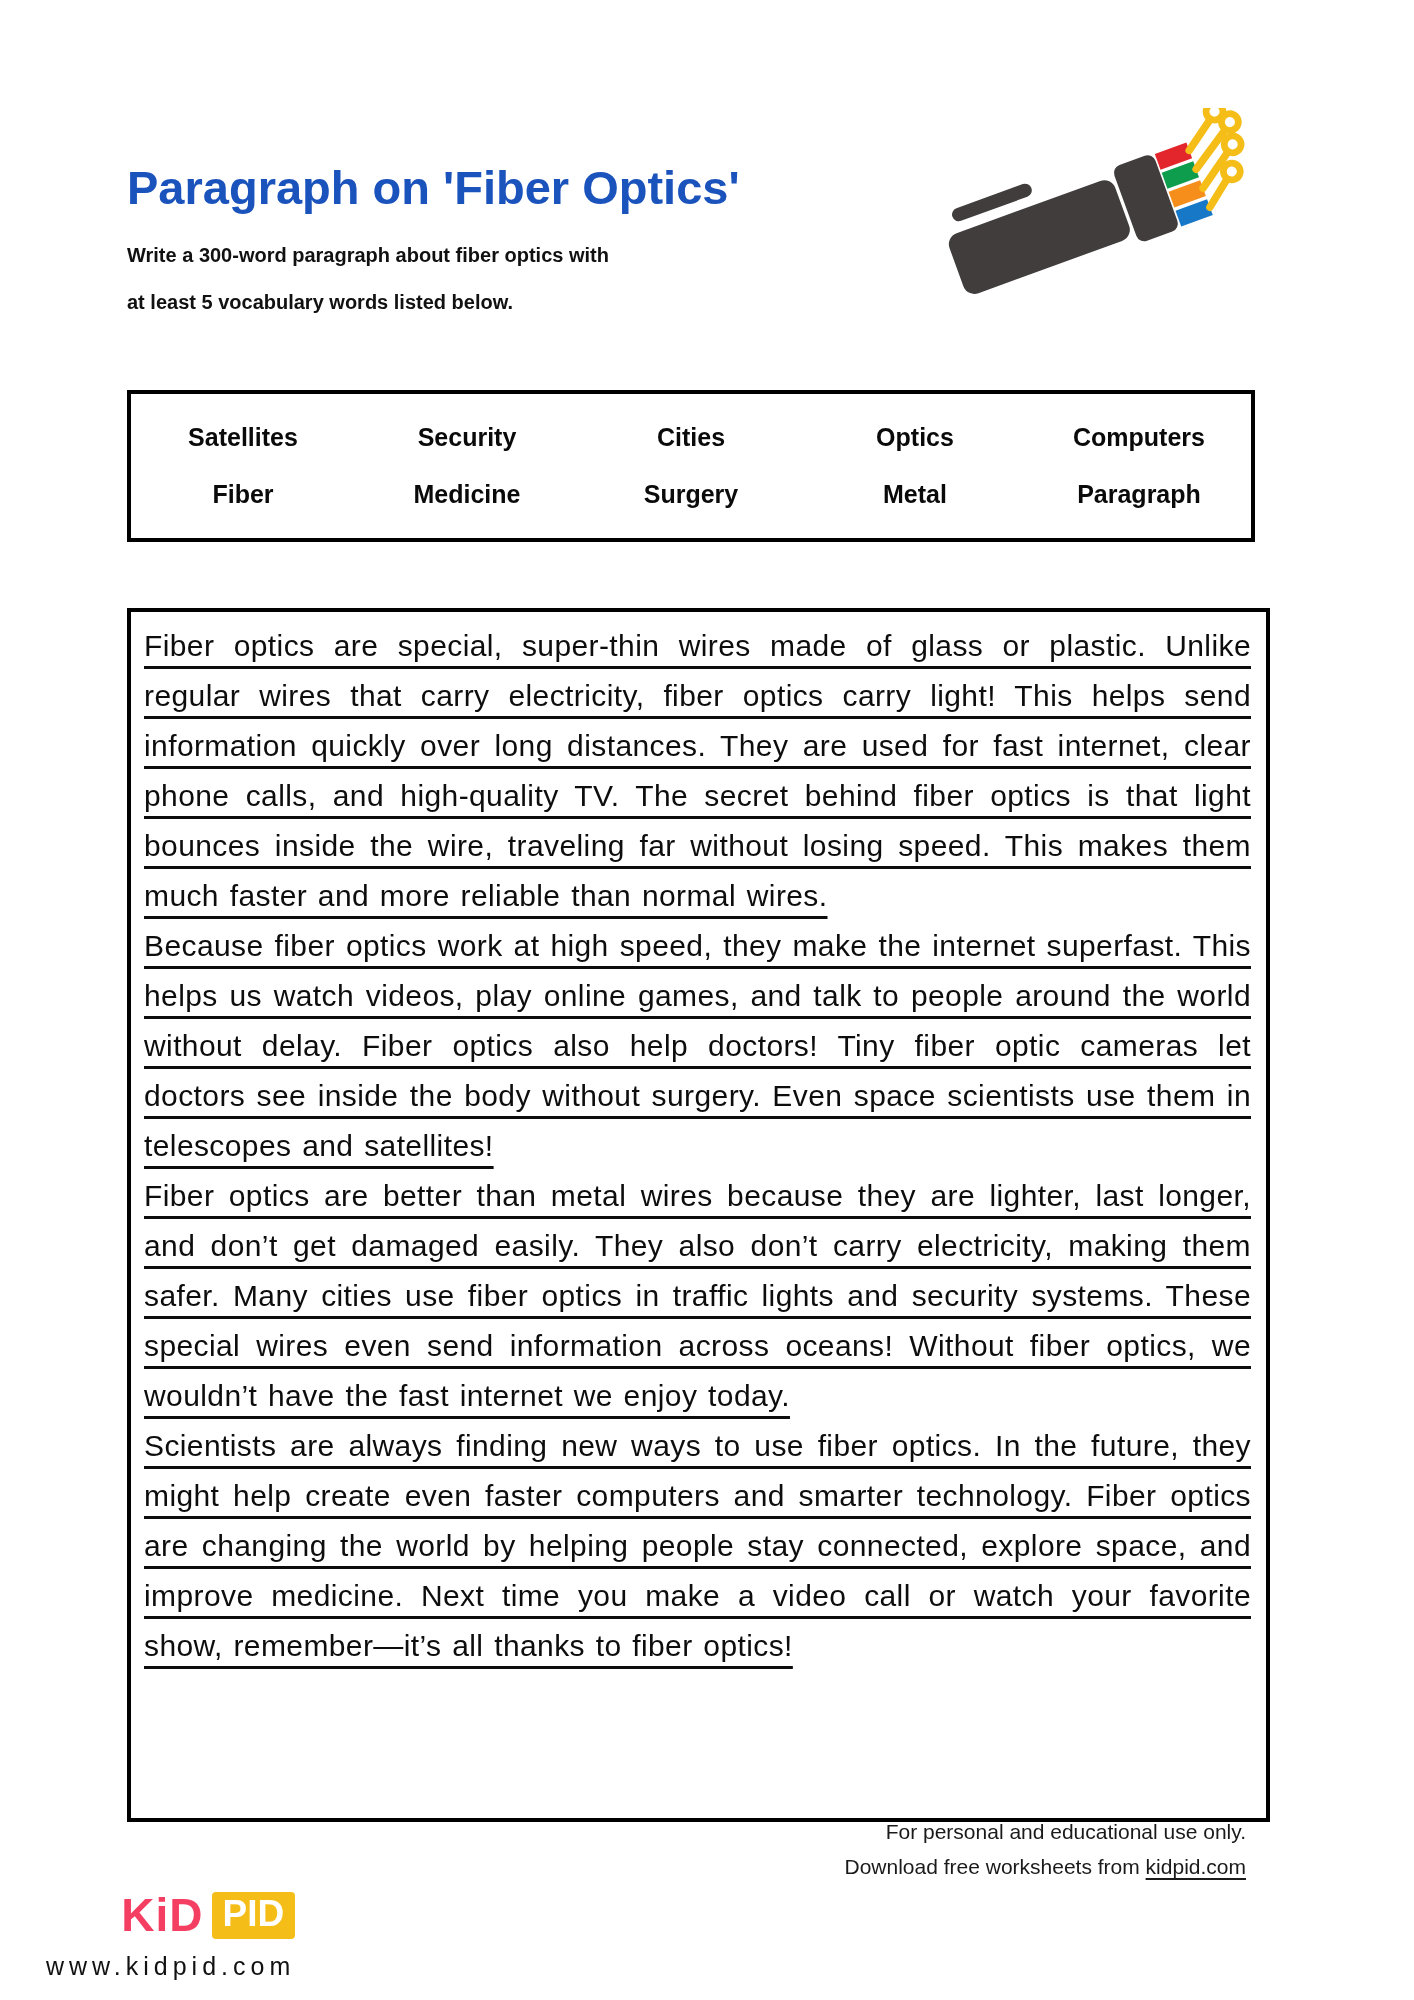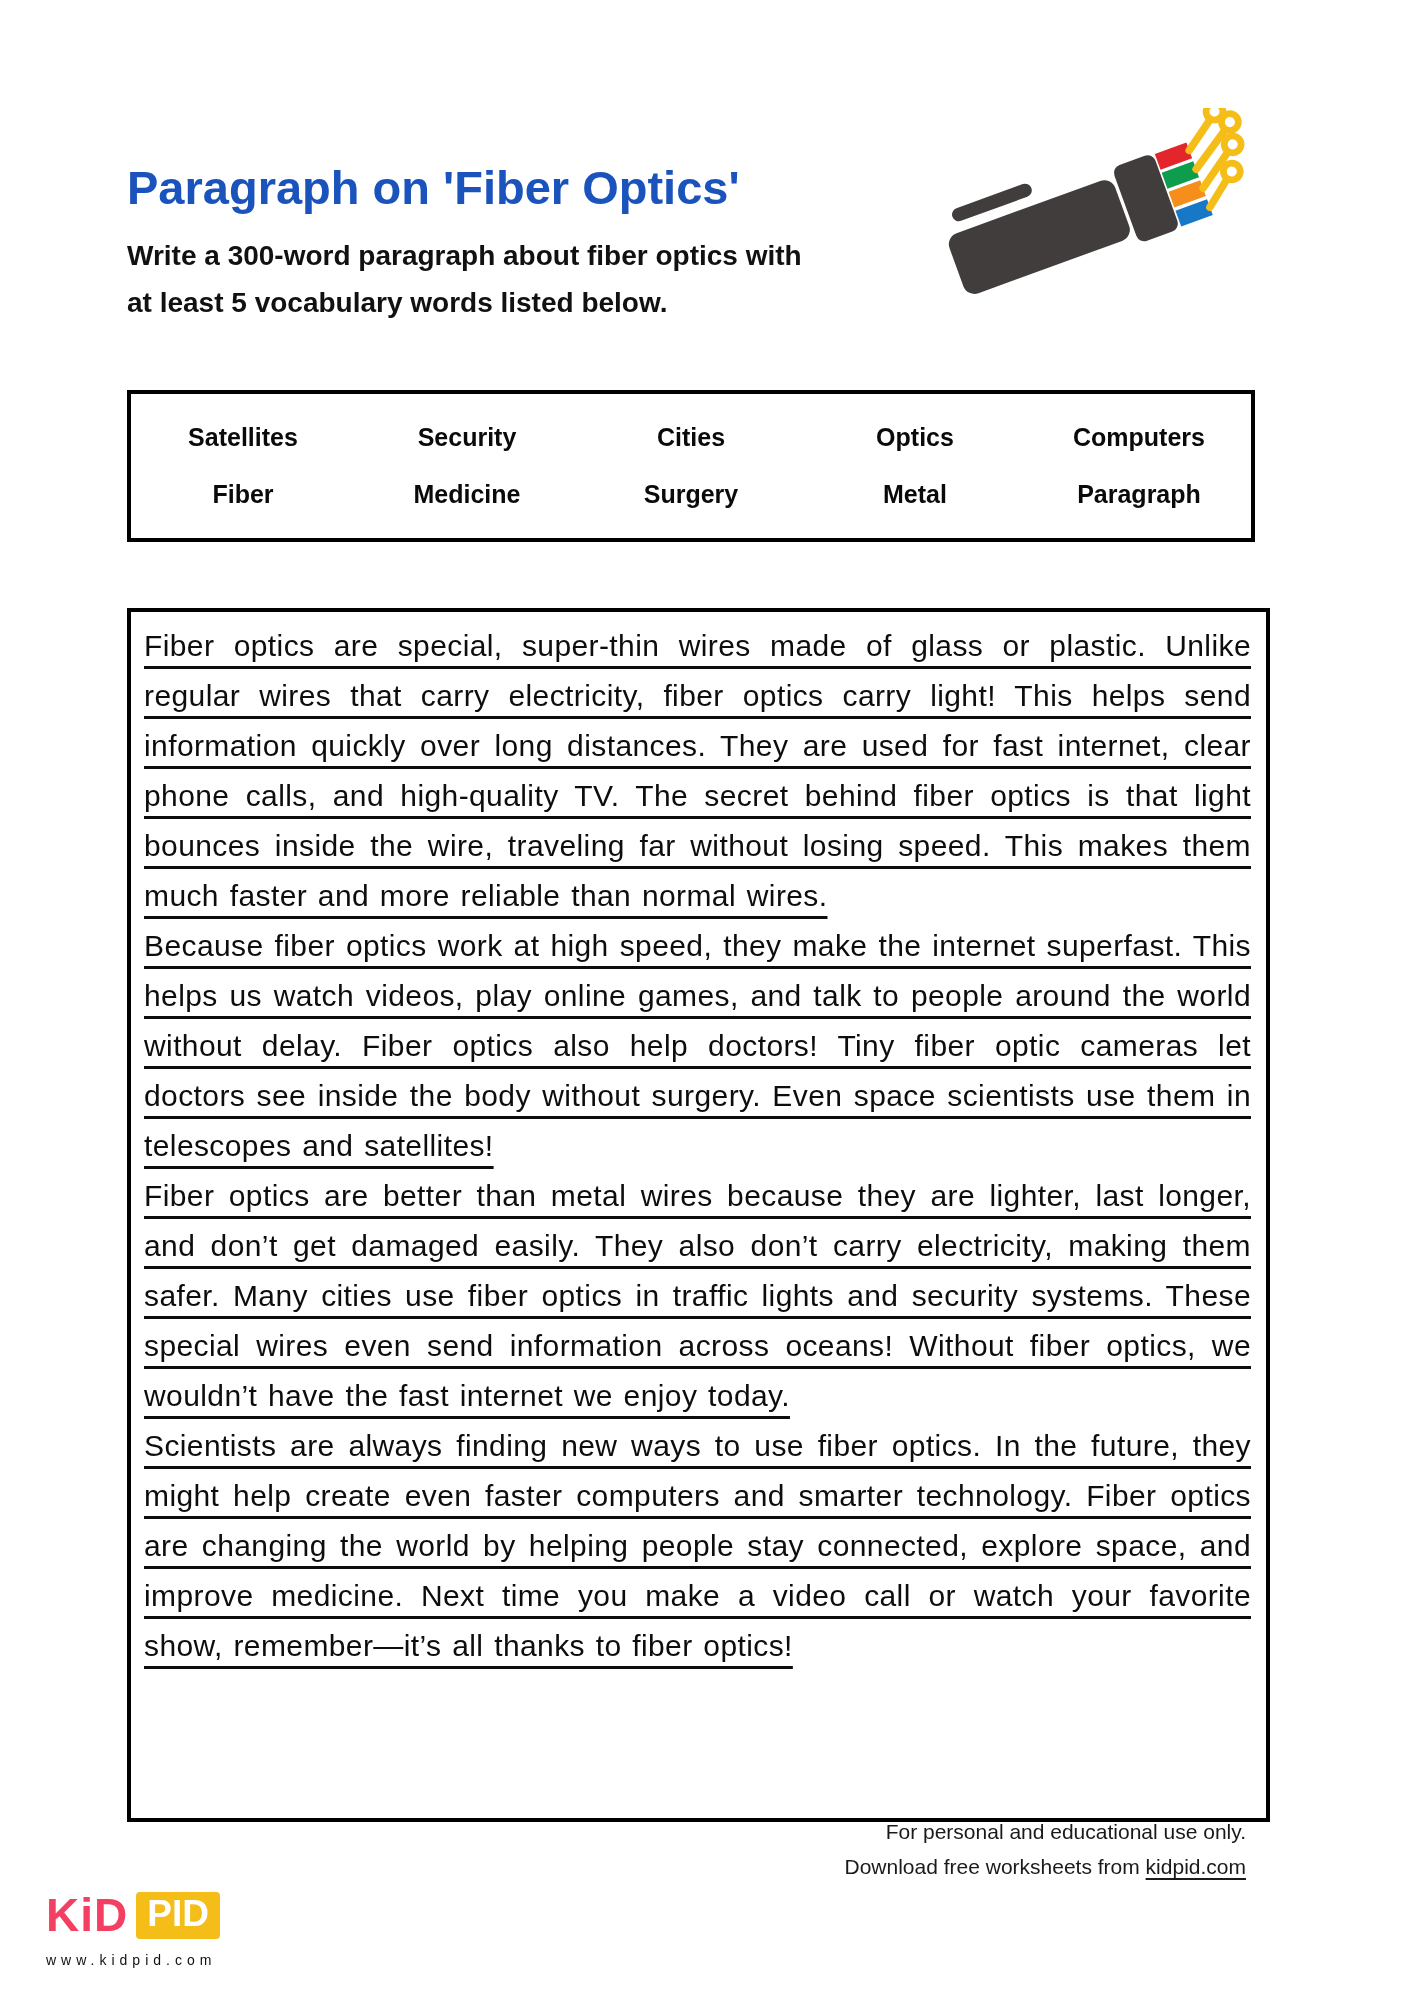--- a/index.html
+++ b/index.html
@@ -15,21 +15,21 @@
 
   
   .header { position: absolute; left: 127px; top: 162px; }
   .page-title {
     color: var(--title-blue, #1b53bd);
     font-size: 47px;
     font-weight: 800;
     letter-spacing: 0px;
     line-height: 1.1;
   }
-  .subtitle { margin-top: 18px; font-size: 28px; font-weight: 700; color: #111; line-height: 47px; }
+  .subtitle { margin-top: 18px; font-size: 20px; font-weight: 700; color: #111; line-height: 47px; }
 
   
   .cable-illustration {
     position: absolute;
     left: 935px;
     top: 108px;
     width: 336px;
     height: 210px;
   }
 
@@ -90,21 +90,21 @@
     color: #ffffff;
     font-size: 37px;
     font-weight: 800;
     border-radius: 4px;
     padding: 3px 11px 7px 11px;
     margin-left: 8px;
     line-height: 1;
   }
   .website-url {
     margin-top: 10px;
-    font-size: 14px;
+    font-size: 25px;
     letter-spacing: 5px;
     color: #111;
   }
 
   .footer-right {
     position: absolute;
     right: 168px;
     top: 1814px;
     text-align: right;
     font-size: 21px;

